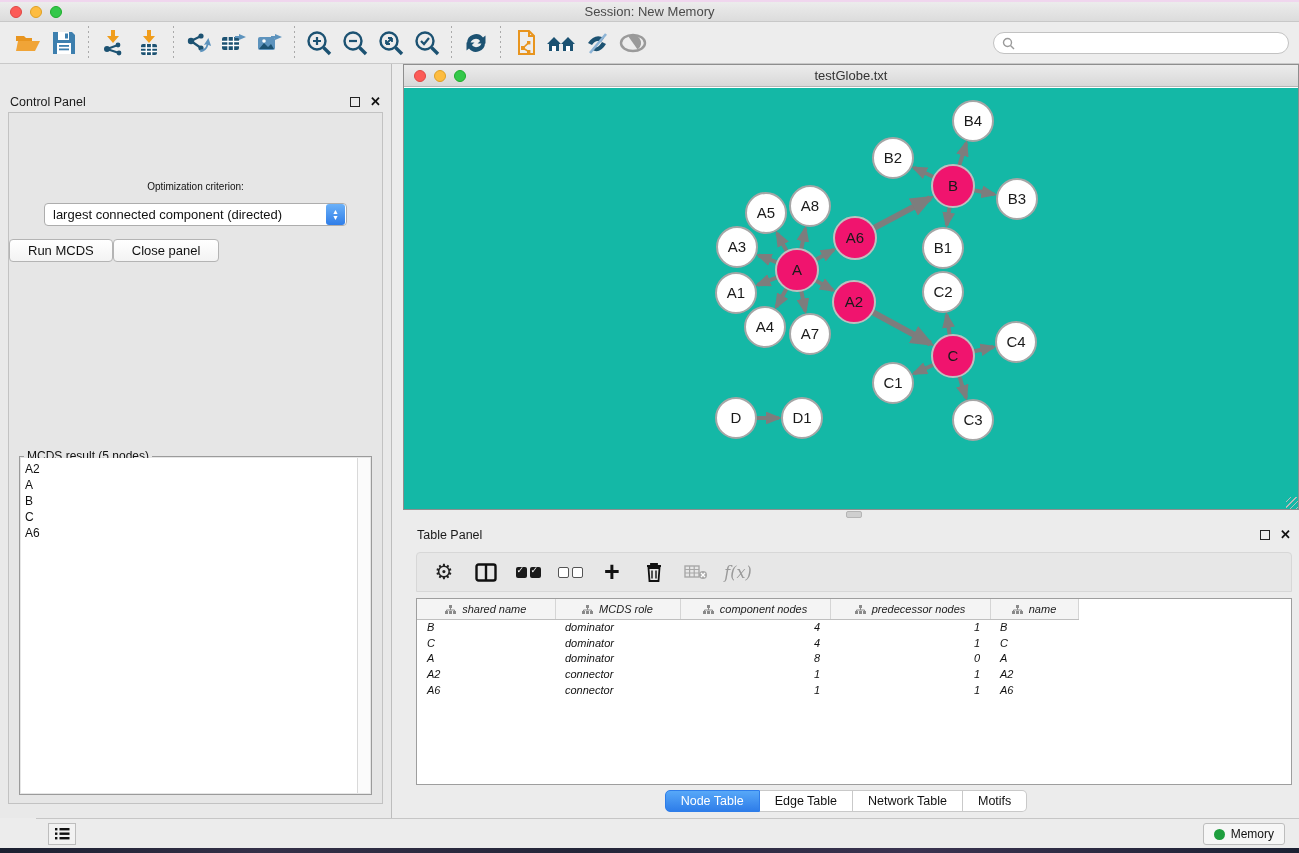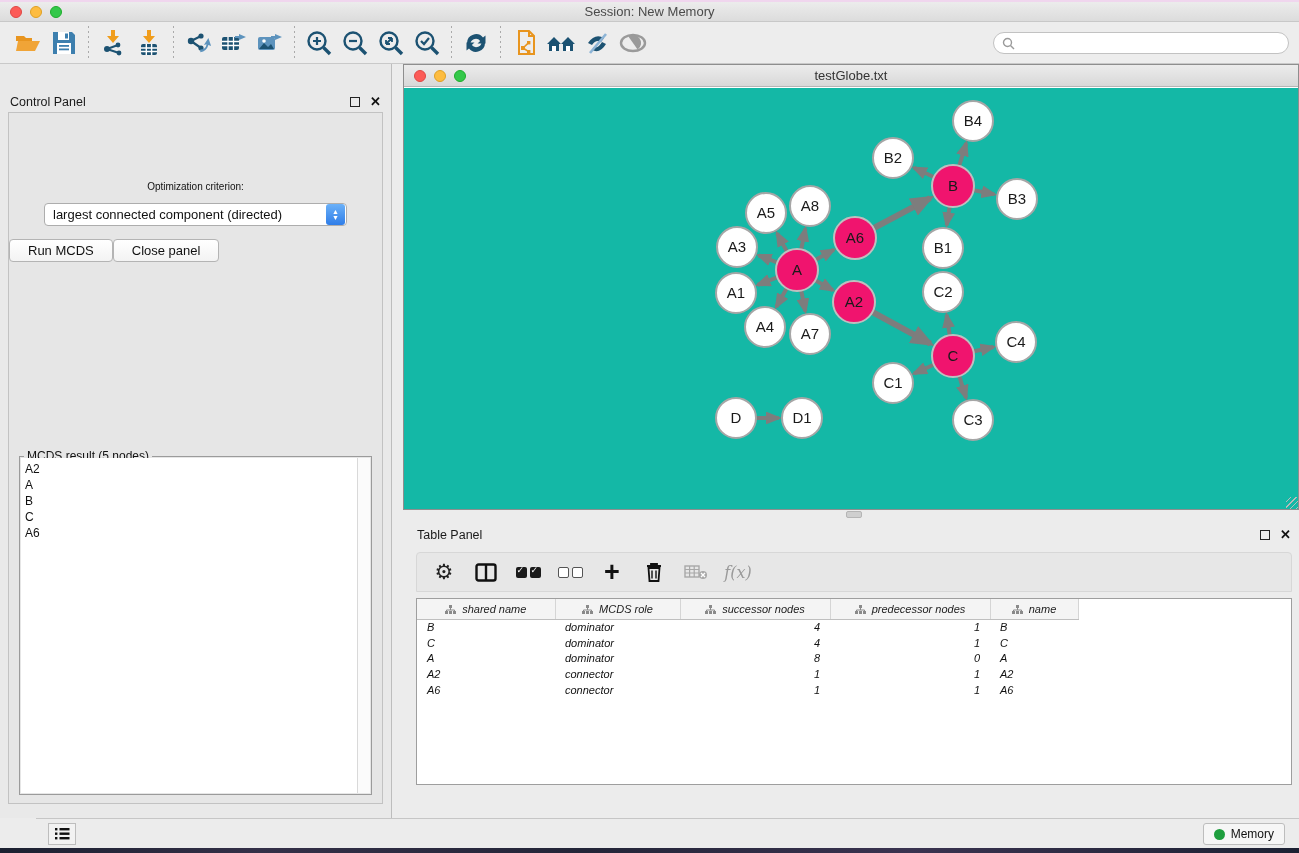--- a/index.html
+++ b/index.html
@@ -539,21 +539,21 @@
                       <rect x="4" y="6" width="3" height="3" fill="#8a8a8a"></rect>
                       <rect x="8" y="6" width="3" height="3" fill="#8a8a8a"></rect>
                       <path d="M5.5 3 v2 M1.5 6 v-1 h8 v1" stroke="#8a8a8a" stroke-width="1" fill="none"></path>
                     </svg><span>MCDS role</span></th>
                   <th><svg class="col-icon" width="11" height="10" viewBox="0 0 11 10">
                       <rect x="4" y="0" width="3" height="3" fill="#8a8a8a"></rect>
                       <rect x="0" y="6" width="3" height="3" fill="#8a8a8a"></rect>
                       <rect x="4" y="6" width="3" height="3" fill="#8a8a8a"></rect>
                       <rect x="8" y="6" width="3" height="3" fill="#8a8a8a"></rect>
                       <path d="M5.5 3 v2 M1.5 6 v-1 h8 v1" stroke="#8a8a8a" stroke-width="1" fill="none"></path>
-                    </svg><span>successor nodes</span></th>
+                    </svg><span>component nodes</span></th>
                   <th><svg class="col-icon" width="11" height="10" viewBox="0 0 11 10">
                       <rect x="4" y="0" width="3" height="3" fill="#8a8a8a"></rect>
                       <rect x="0" y="6" width="3" height="3" fill="#8a8a8a"></rect>
                       <rect x="4" y="6" width="3" height="3" fill="#8a8a8a"></rect>
                       <rect x="8" y="6" width="3" height="3" fill="#8a8a8a"></rect>
                       <path d="M5.5 3 v2 M1.5 6 v-1 h8 v1" stroke="#8a8a8a" stroke-width="1" fill="none"></path>
                     </svg><span>predecessor nodes</span></th>
                   <th><svg class="col-icon" width="11" height="10" viewBox="0 0 11 10">
                       <rect x="4" y="0" width="3" height="3" fill="#8a8a8a"></rect>
                       <rect x="0" y="6" width="3" height="3" fill="#8a8a8a"></rect>
@@ -602,20 +602,26 @@
                   <td class="al">connector</td>
                   <td class="ar">1</td>
                   <td class="ar">1</td>
                   <td class="al">A6</td>
                   <td></td>
                 </tr>
               </tbody>
           </table>
         </div>
 
+        <div class="tp-tabs" id="tp-tabs">
+            <div class="tab active">Node Table</div>
+            <div class="tab">Edge Table</div>
+            <div class="tab">Network Table</div>
+            <div class="tab">Motifs</div>
+          </div>
       </div>
     </div>
   </div>
 
   <div class="statusbar">
     <div class="menu-btn">
       <svg width="16" height="14" viewBox="0 0 16 14">
         <rect x="1" y="1" width="2.4" height="2.4" fill="#111"></rect>
           <rect x="5.5" y="1" width="10" height="2.4" fill="#111"></rect>
         <rect x="1" y="5.5" width="2.4" height="2.4" fill="#111"></rect>

